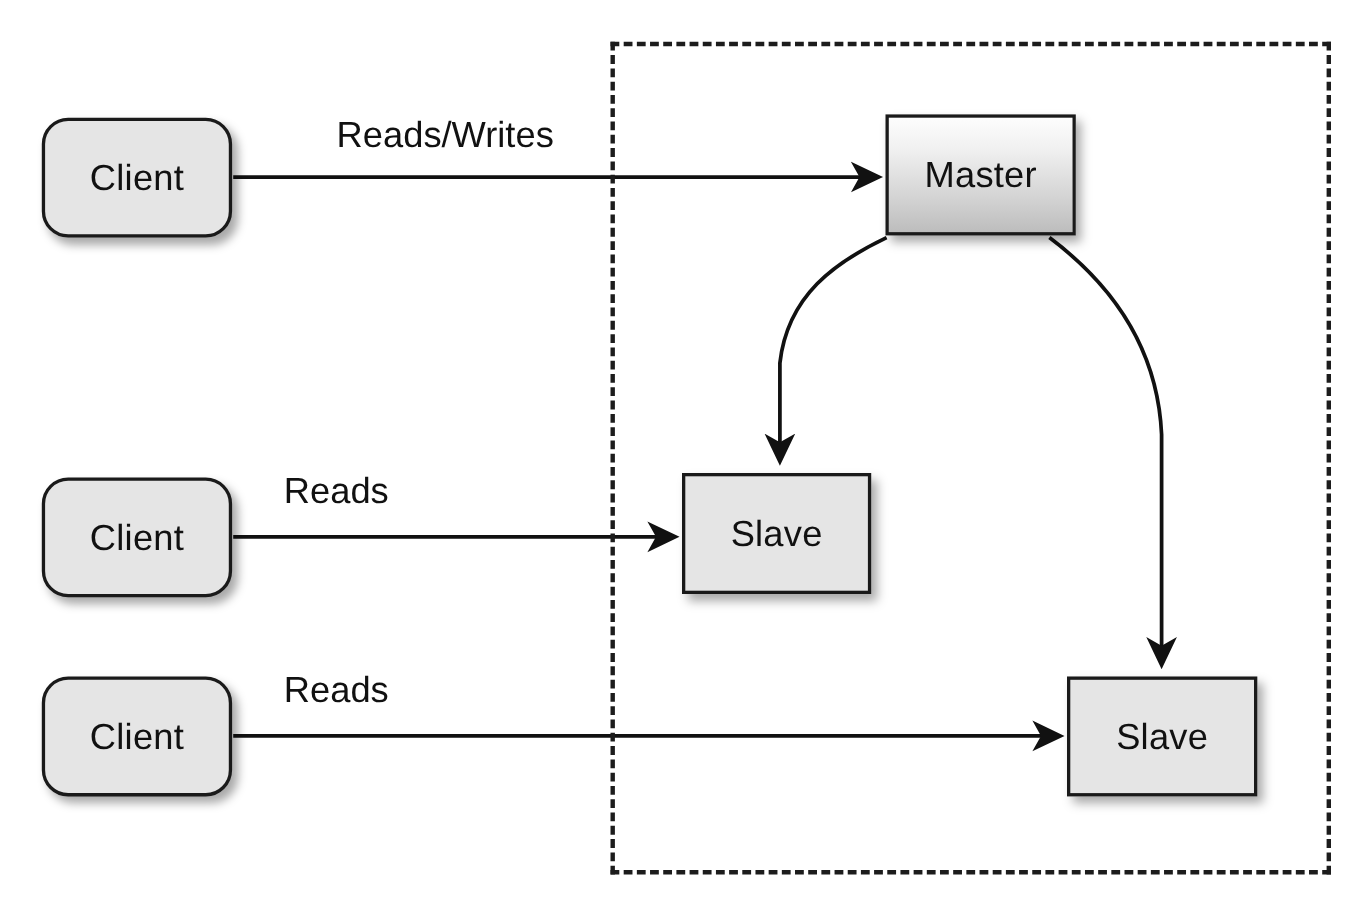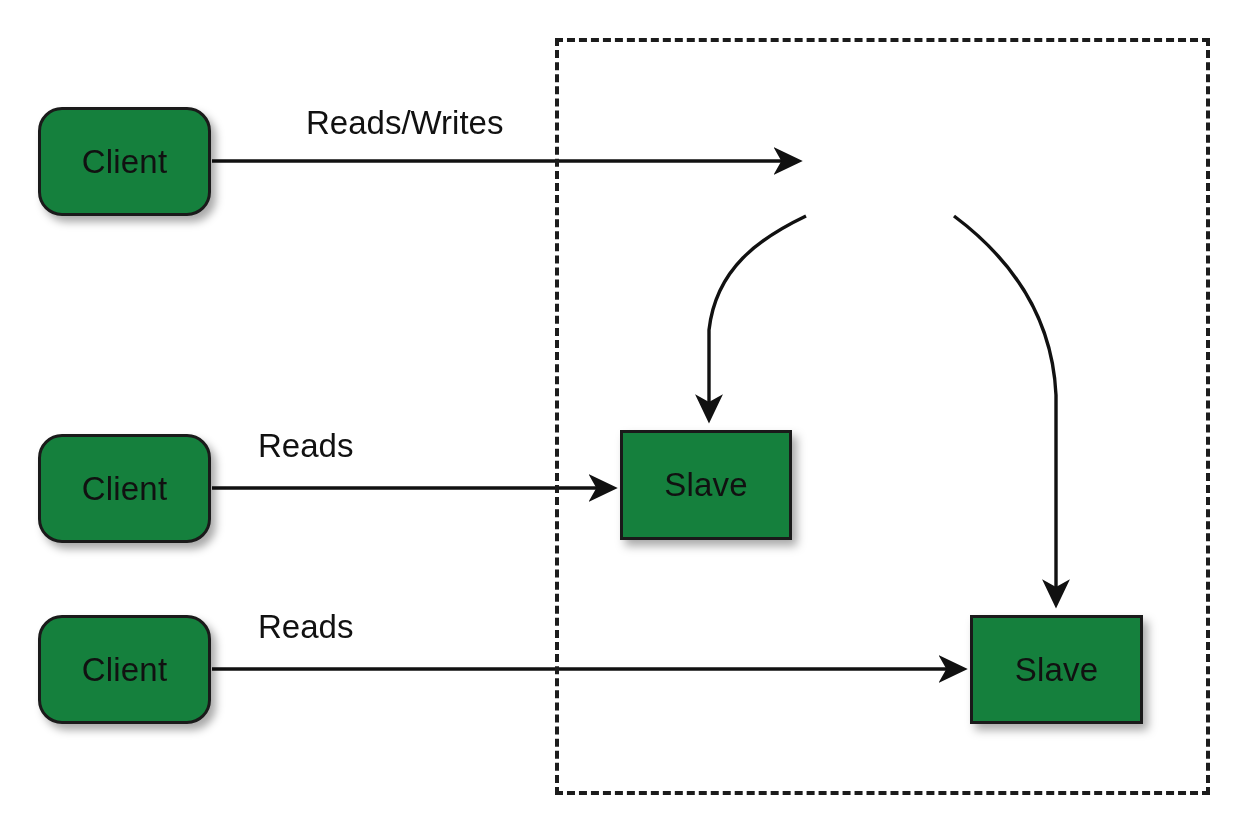--- a/index.html
+++ b/index.html
@@ -30,21 +30,21 @@
   .node {
     position: absolute;
     box-sizing: border-box;
     display: flex;
     align-items: center;
     justify-content: center;
     font-size: 33px;
     letter-spacing: 0.2px;
     color: #111111;
     border: 3px solid #1a1a1a;
-    background: #15803d;
+    background: #e5e5e5;
     box-shadow: 5px 6px 9px rgba(0,0,0,0.34);
   }
   .node.client {
     border-radius: 24px;
   }
   .node.master {
     background: linear-gradient(to bottom, #fdfdfd 0%, #f0f0f0 28%, #d2d2d2 72%, #bdbdbd 100%);
   }
   .edge-label {
     position: absolute;
@@ -92,20 +92,23 @@
   </div>
 
   <div class="node client" style="left:38px; top:434px; width:173px; height:109px;">
     <span>Client</span>
   </div>
 
   <div class="node client" style="left:38px; top:615px; width:173px; height:109px;">
     <span>Client</span>
   </div>
 
+  <div class="node master" style="left:805px; top:104px; width:173px; height:110px;">
+    <span>Master</span>
+  </div>
 
   <div class="node" style="left:620px; top:430px; width:172px; height:110px;">
     <span>Slave</span>
   </div>
 
   <div class="node" style="left:970px; top:615px; width:173px; height:109px;">
     <span>Slave</span>
   </div>
 
   <div class="edge-label" style="left:258px; top:104px;margin-left:48px;">Reads/Writes</div>

